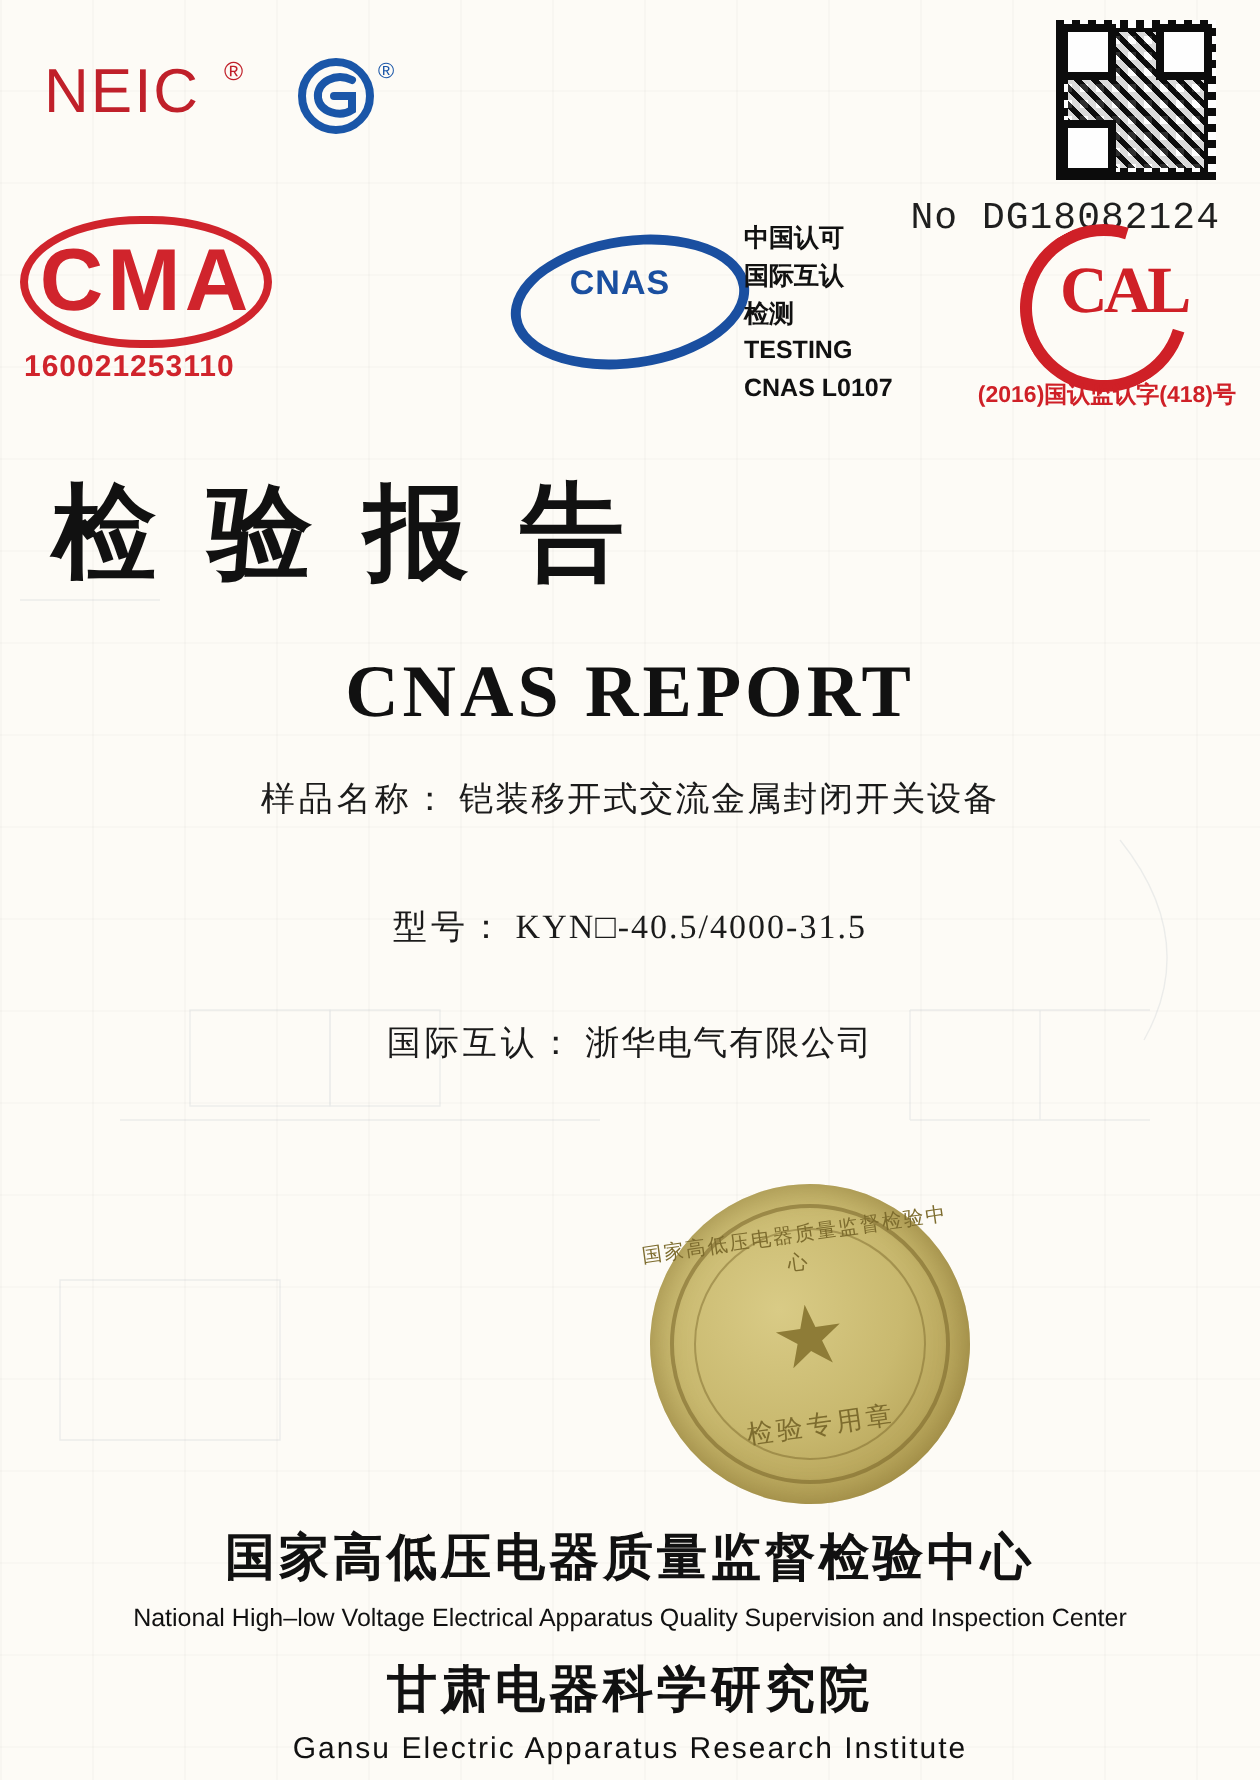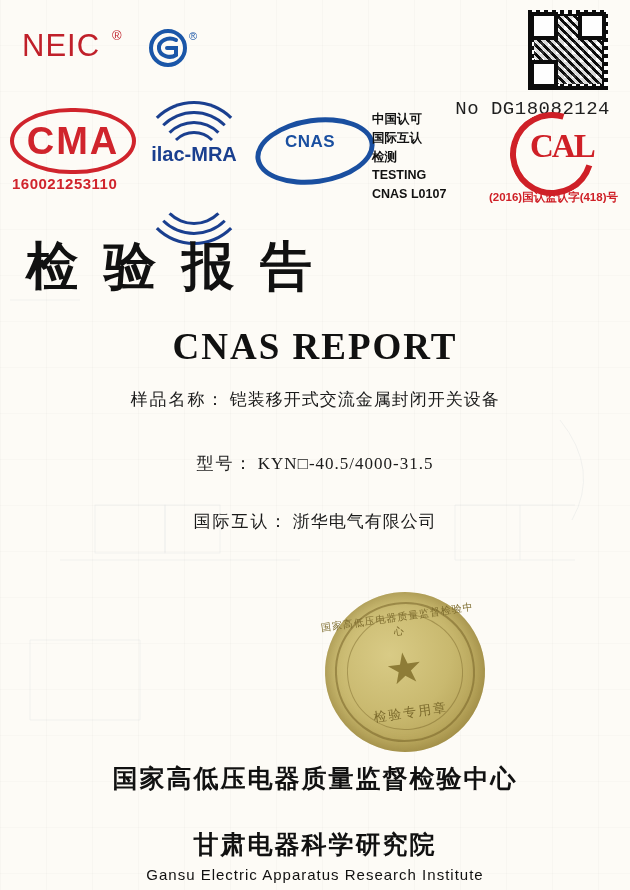--- a/index.html
+++ b/index.html
@@ -108,21 +108,21 @@
   .cma {
     position: absolute;
     left: 10px;
     top: 108px;
     width: 118px;
     height: 58px;
     border: 4px solid #d0242c;
     border-radius: 50% / 52%;
     color: #d0242c;
     font-weight: bold;
-    font-size: 38px;
+    font-size: 44px;
     letter-spacing: 2px;
     display: flex;
     align-items: center;
     justify-content: center;
     font-family: "Liberation Sans", sans-serif;
   }
   .cma-no {
     position: absolute;
     left: 12px;
     top: 175px;
@@ -419,30 +419,20 @@
   </div>
 
   <div class="report-no">
     <span>No</span>
     <span>DG18082124</span>
   </div>
 
   <div class="cma">CMA</div>
   <div class="cma-no">160021253110</div>
 
-  <div class="ilac">
-    <div class="ilac-arc" style="width:102px;height:102px;top:-4px;"></div>
-    <div class="ilac-arc" style="width:84px;height:84px;top:6px;"></div>
-    <div class="ilac-arc" style="width:66px;height:66px;top:16px;"></div>
-    <div class="ilac-arc" style="width:48px;height:48px;top:26px;"></div>
-    <div class="ilac-arc" style="width:102px;height:102px;top:32px;transform:translateX(-50%) rotate(180deg);"></div>
-    <div class="ilac-arc" style="width:84px;height:84px;top:40px;transform:translateX(-50%) rotate(180deg);"></div>
-    <div class="ilac-arc" style="width:66px;height:66px;top:48px;transform:translateX(-50%) rotate(180deg);"></div>
-    <div class="ilac-text">ilac-MRA</div>
-  </div>
 
   <div class="cnas">
     <div class="cnas-oval"></div>
     <div class="cnas-text">CNAS</div>
   </div>
   <div class="cnas-side">
     <div>中国认可</div>
     <div>国际互认</div>
     <div>检测</div>
     <div class="en">TESTING</div>
@@ -474,16 +464,17 @@
   <div class="seal">
     <div class="seal-disc"></div>
     <div class="seal-ring"></div>
     <div class="seal-ring2"></div>
     <div class="seal-text-top">国家高低压电器质量监督检验中心</div>
     <div class="seal-star">★</div>
     <div class="seal-text-bottom">检验专用章</div>
   </div>
 
   <div class="foot foot-cn1">国家高低压电器质量监督检验中心</div>
+  <div class="foot foot-en1">National High–low Voltage Electrical Apparatus Quality Supervision and Inspection Center</div>
   <div class="foot foot-cn2">甘肃电器科学研究院</div>
   <div class="foot foot-en2">Gansu Electric Apparatus Research Institute</div>
 
 </div>
 
 </body></html>

